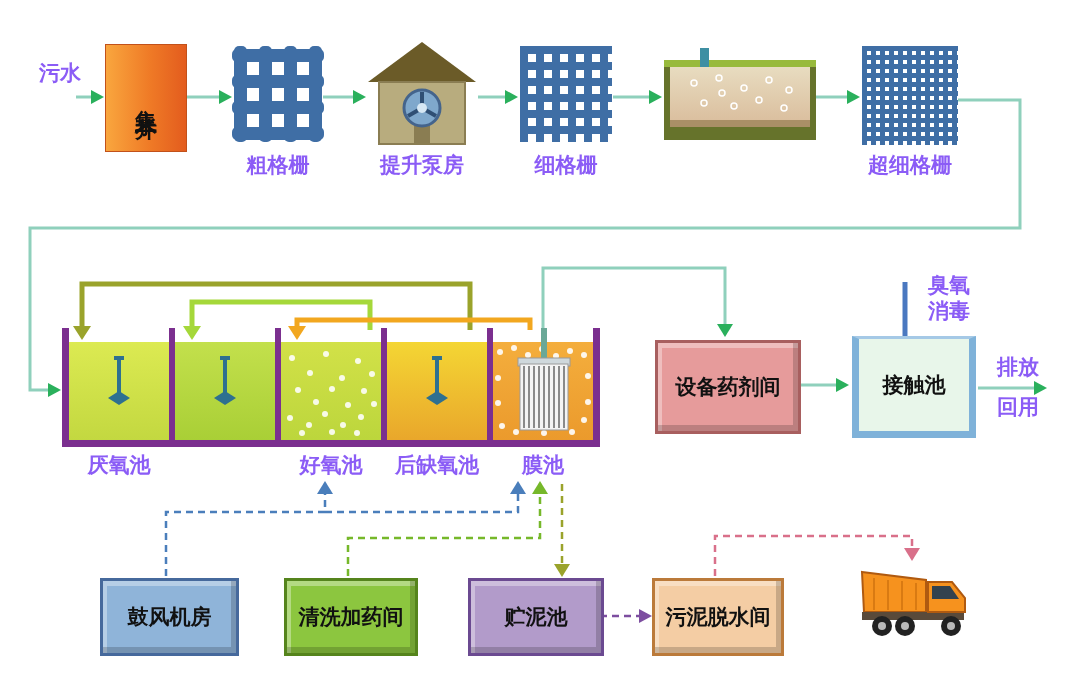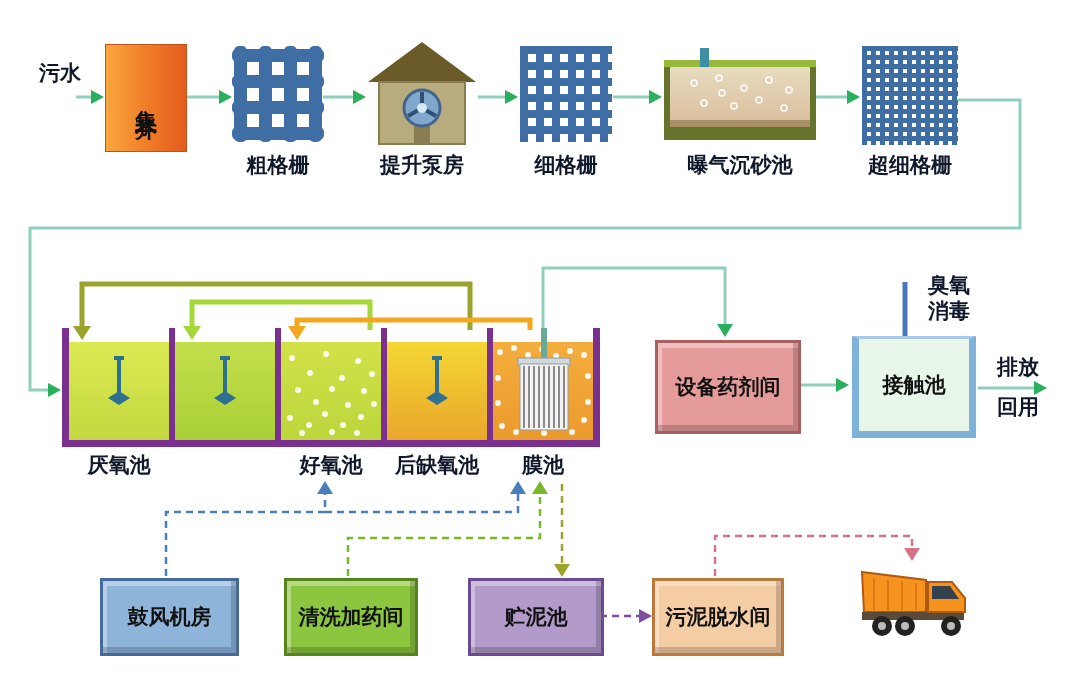--- a/index.html
+++ b/index.html
@@ -3,21 +3,21 @@
 <meta charset="utf-8">
 <style>
   html,body{margin:0;padding:0;background:#fff;}
   #canvas{
     position:relative;width:1080px;height:696px;background:#fff;overflow:hidden;
     font-family:"DejaVu Sans","Liberation Sans",sans-serif;color:#111;
   }
   svg{display:block;}
   .abs{position:absolute;}
   .lbl{
-    position:absolute;font-weight:bold;font-size:21px;color:#0f172a;
+    position:absolute;font-weight:bold;font-size:21px;color:#8b5cf6;
     text-align:center;white-space:pre-line;line-height:1.25;
   }
   .box3d{
     position:absolute;display:flex;align-items:center;justify-content:center;
     font-weight:bold;font-size:21px;color:#111;
     box-shadow:inset -5px -6px 0 rgba(0,0,0,0.18), inset 4px 5px 0 rgba(255,255,255,0.35);
   }
   .well{
     position:absolute;left:105px;top:44px;width:80px;height:106px;
     background:linear-gradient(90deg,#f9a63e 0%,#ef7a26 55%,#e35c1e 100%);
@@ -167,21 +167,20 @@
       <circle cx="105" cy="32" r="3"></circle>
         <circle cx="125" cy="42" r="3"></circle>
         <circle cx="40" cy="55" r="3"></circle>
       <circle cx="70" cy="58" r="3"></circle>
         <circle cx="95" cy="52" r="3"></circle>
         <circle cx="120" cy="60" r="3"></circle>
       <circle cx="58" cy="45" r="3"></circle>
     </g>
     <rect x="36" y="0" width="9" height="19" fill="#3e8fa3"></rect>
   </svg>
-  <div class="lbl" style="left:675px;top:152px;width:130px;">曝气沉砂池</div>
 
   <svg class="abs" style="left:862px;top:46px;" width="96" height="99" viewBox="0 0 96 99">
     <defs>
       <pattern id="ufg" width="9" height="9" patternUnits="userSpaceOnUse">
         <rect width="9" height="9" fill="#ffffff"></rect>
         <rect width="5" height="9" fill="#3F6EA5"></rect>
         <rect width="9" height="5" fill="#3F6EA5"></rect>
       </pattern>
     </defs>
     <rect width="96" height="99" fill="url(#ufg)"></rect>

